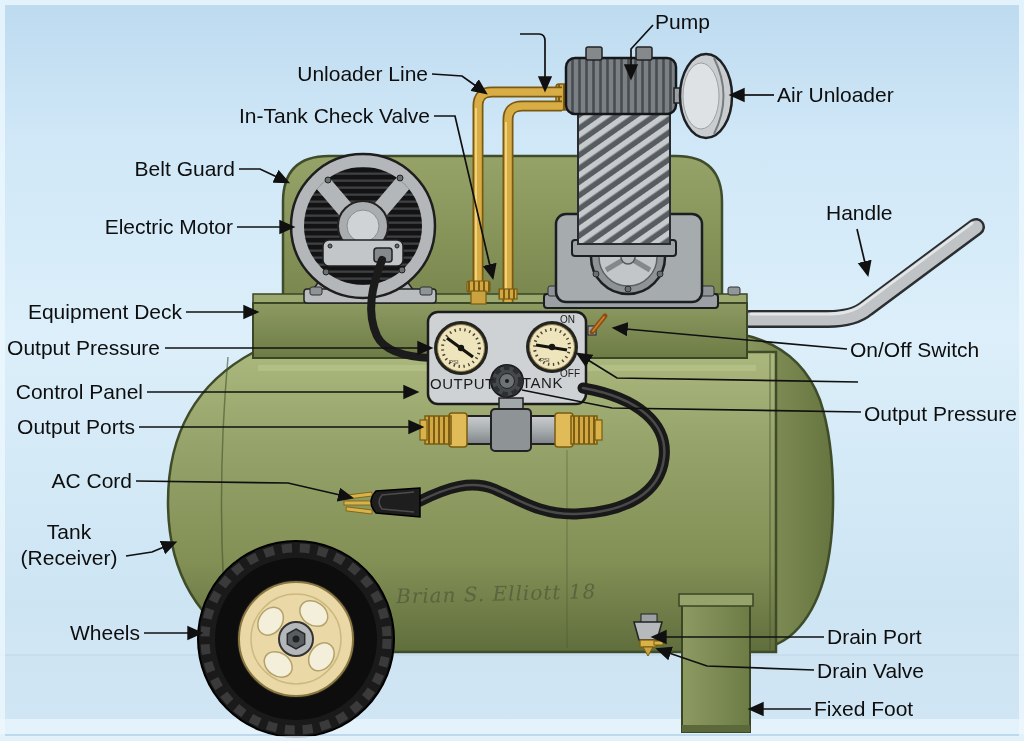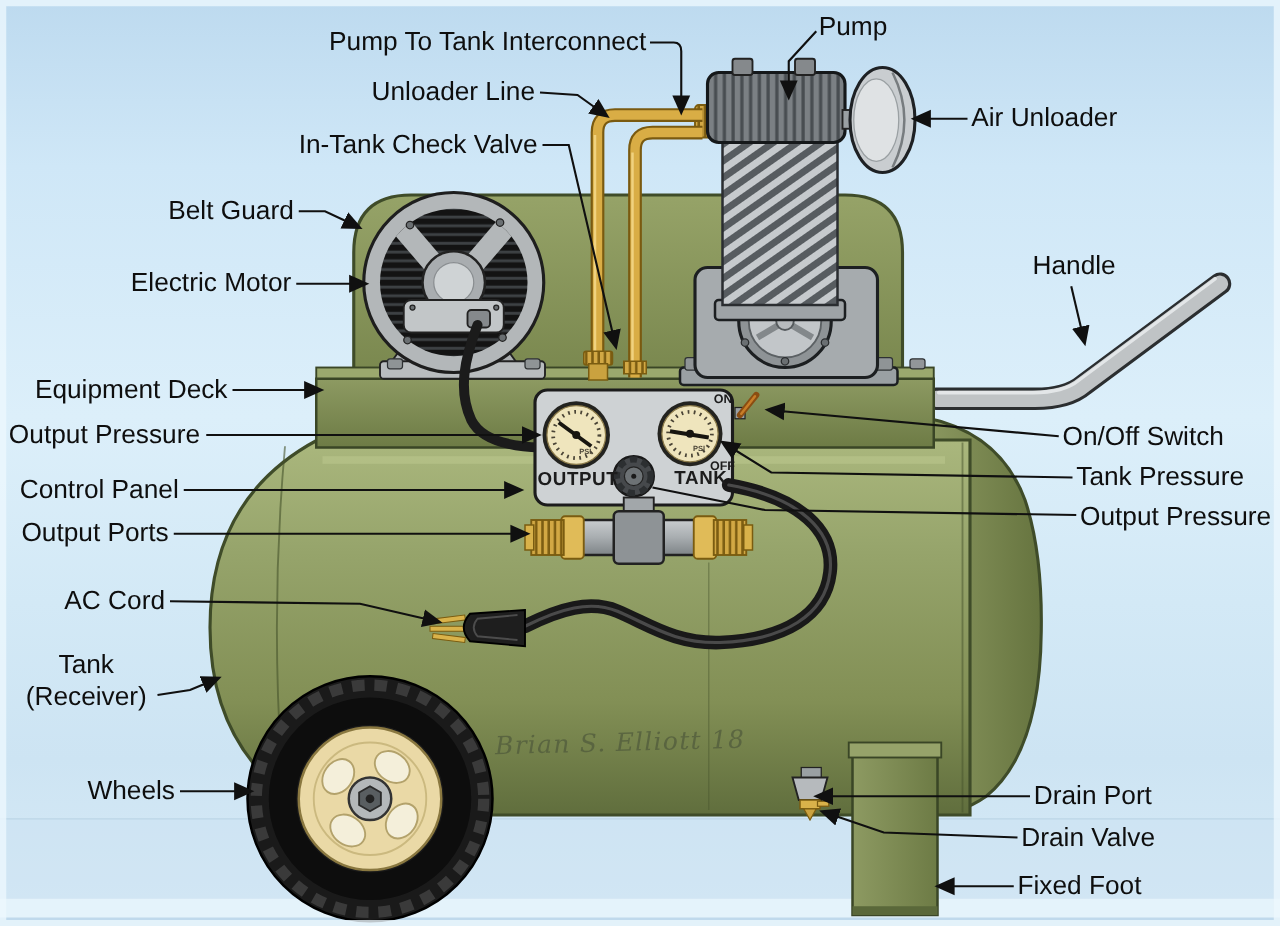--- a/index.html
+++ b/index.html
@@ -6,21 +6,21 @@
   #stage{
     position:relative;width:1024px;height:741px;overflow:hidden;
     background:linear-gradient(180deg,#bddaef 0%,#cfe7f7 18%,#dceffa 45%,#d3e9f6 65%,#cde4f3 82%,#d8ebf7 100%);
     font-family:"Liberation Sans",sans-serif;
   }
   #frame{position:absolute;inset:0;border:5px solid rgba(236,248,254,.8);pointer-events:none;z-index:60;}
   svg{position:absolute;left:0;top:0;}
   .lbl{position:absolute;font:400 21px/24px "Liberation Sans",sans-serif;color:#0e0e0e;white-space:nowrap;z-index:50;}
   .lbl.center{text-align:center;}
   .lbl.right{text-align:right;}
-  .ptxt{position:absolute;font-family:"Liberation Sans",sans-serif;font-weight:bold;color:#1c1c1c;text-align:right;z-index:50;}
+  .ptxt{position:absolute;font-family:"Liberation Sans",sans-serif;font-weight:normal;color:#1c1c1c;text-align:left;z-index:50;}
   .gauge-name{font-size:15px;letter-spacing:.5px;}
   .switch-txt{font-size:10px;}
   .psi{font-size:6px;color:#4a4436;}
   #watermark{
     position:absolute;left:396px;top:582px;width:180px;z-index:40;
     font:italic 20px/24px "DejaVu Serif",serif;color:rgba(72,82,56,.62);
     letter-spacing:1px;transform:rotate(-1.5deg);white-space:nowrap;
   }
   .lead{stroke:#101010;stroke-width:1.7;fill:none;marker-end:url(#arr);}
   .lead2{stroke:#101010;stroke-width:1.7;fill:none;}
@@ -311,40 +311,38 @@
       <path class="lead" d="M144,633 H189"></path>
       <path class="lead" d="M847,349 L626,329"></path>
       <path class="lead" d="M858,382 L617,378 L588,360"></path>
       <path class="lead2" d="M861,412 L612,408 L522,390"></path>
       <path class="lead" d="M824,637 H665"></path>
       <path class="lead" d="M814,670 L707,666 L669,653"></path>
       <path class="lead" d="M811,709 H762"></path>
     </g>
   </svg>
 
-  <div class="lbl right" style="right:507px;top:22px">Pump To Tank Interconnect</div>
   <div class="lbl right" style="right:596px;top:62px">Unloader Line</div>
   <div class="lbl right" style="right:594px;top:104px">In-Tank Check Valve</div>
   <div class="lbl right" style="right:789px;top:157px">Belt Guard</div>
   <div class="lbl right" style="right:791px;top:215px">Electric Motor</div>
   <div class="lbl" style="left:655px;top:10px">Pump</div>
   <div class="lbl" style="left:777px;top:83px">Air Unloader</div>
   <div class="lbl" style="left:826px;top:201px">Handle</div>
   <div class="lbl right" style="right:842px;top:300px">Equipment Deck</div>
   <div class="lbl right" style="right:864px;top:336px">Output Pressure</div>
   <div class="lbl right" style="right:881px;top:380px">Control Panel</div>
   <div class="lbl right" style="right:889px;top:415px">Output Ports</div>
   <div class="lbl right" style="right:892px;top:469px">AC Cord</div>
   <div class="lbl center" style="left:14px;top:519px;width:110px;line-height:26px">
     <span style="display:block">Tank</span>
     <span style="display:block">(Receiver)</span>
   </div>
   <div class="lbl right" style="right:884px;top:621px">Wheels</div>
   <div class="lbl" style="left:850px;top:338px">On/Off Switch</div>
-  <div class="lbl" style="left:861px;top:370px">Tank Pressure</div>
   <div class="lbl center" style="left:864px;top:402px;width:146px">
     <span style="display:block">Output Pressure</span>
   </div>
   <div class="lbl" style="left:827px;top:625px">Drain Port</div>
   <div class="lbl" style="left:817px;top:659px">Drain Valve</div>
   <div class="lbl" style="left:814px;top:697px">Fixed Foot</div>
 
   <div class="ptxt gauge-name" style="left:430px;top:375px;width:64px">OUTPUT</div>
   <div class="ptxt gauge-name" style="left:522px;top:374px;width:60px">TANK</div>
   <div class="ptxt switch-txt" style="left:560px;top:314px;width:26px">ON</div>

